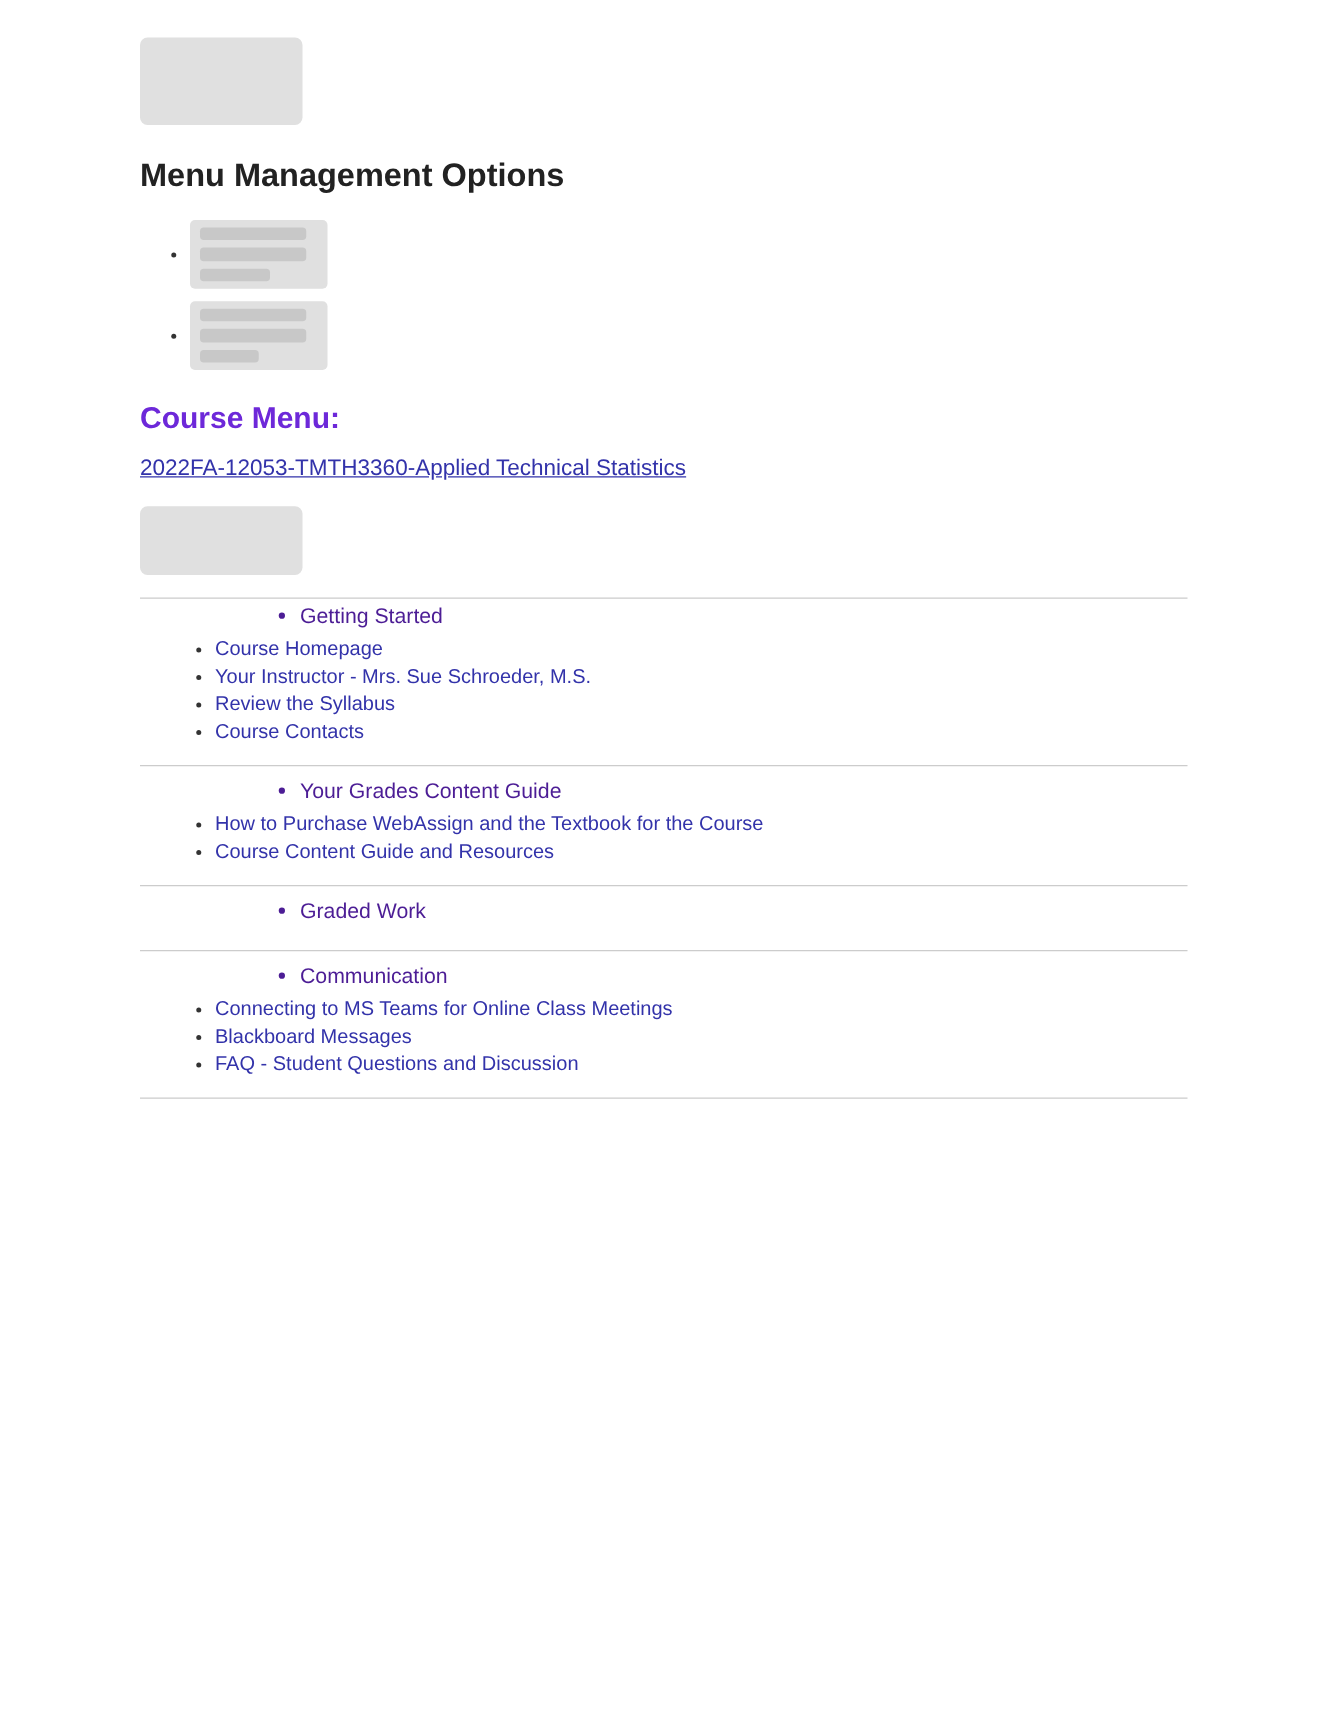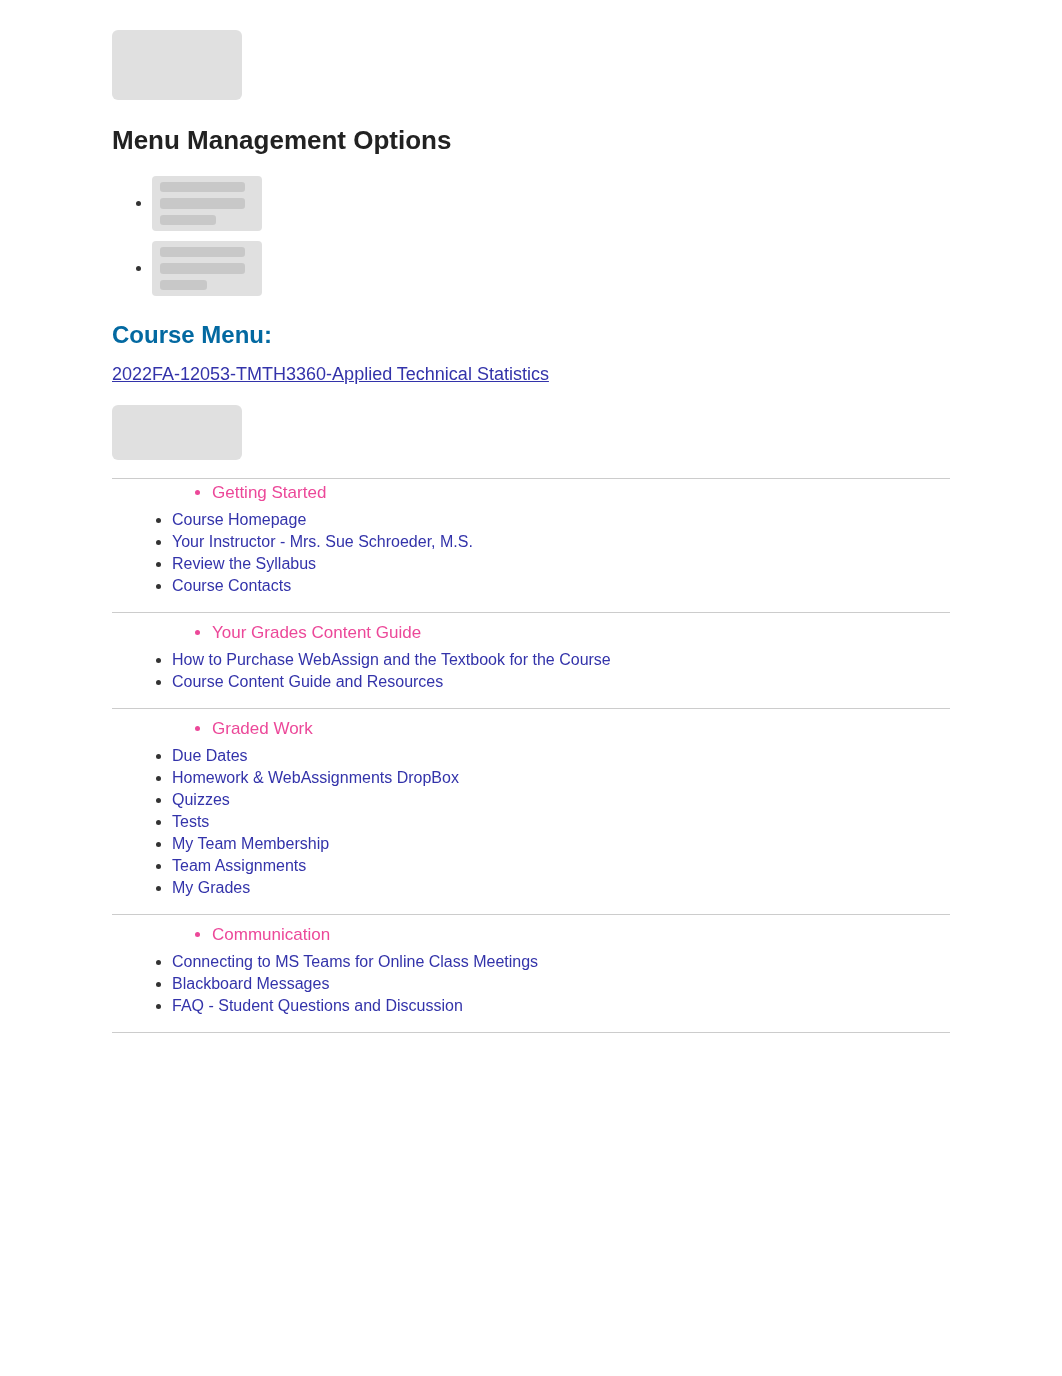--- a/index.html
+++ b/index.html
@@ -70,21 +70,21 @@
     .menu-option-block.tall .line {
       height: 12px;
       background: #c8c8c8;
       border-radius: 3px;
       width: 90%;
     }
 
     .section-title {
       font-size: 24px;
       font-weight: bold;
-      color: #0369a1;
+      color: #6d28d9;
       margin-bottom: 15px;
     }
 
     .course-link-heading {
       font-size: 18px;
       color: #3333aa;
       text-decoration: underline;
       margin-bottom: 20px;
       display: block;
       cursor: pointer;
@@ -141,22 +141,23 @@
 
     
     .sub-header-list {
       list-style: disc;
       padding-left: 100px;
       margin-bottom: 8px;
     }
 
     .sub-header-list li {
       font-size: 17px;
-      color: #ec4899;
-      list-style: disc;
+      color: #4c1d95;
+      list-style: disc;
+      margin-left: 28px;
     }
   </style>
 </head>
 <body>
 
 <div class="page-container">
 
   <div class="top-logo"></div>
 
   <h1 class="page-title">Menu Management Options</h1>
@@ -215,29 +216,20 @@
         </ul>
         <ul class="bullet-separator">
           <li>&nbsp;</li>
         </ul>
         <hr class="separator-line">
       </div>
       <div class="section-group">
         <ul class="sub-header-list">
           <li>Graded Work</li>
         </ul>
-        <ul class="section-items">
-          <li><a href="#">Due Dates</a></li>
-          <li><a href="#">Homework &amp; WebAssignments DropBox</a></li>
-          <li><a href="#">Quizzes</a></li>
-          <li><a href="#">Tests</a></li>
-          <li><a href="#">My Team Membership</a></li>
-          <li><a href="#">Team Assignments</a></li>
-          <li><a href="#">My Grades</a></li>
-        </ul>
         <ul class="bullet-separator">
           <li>&nbsp;</li>
         </ul>
         <hr class="separator-line">
       </div>
       <div class="section-group">
         <ul class="sub-header-list">
           <li>Communication</li>
         </ul>
         <ul class="section-items">

